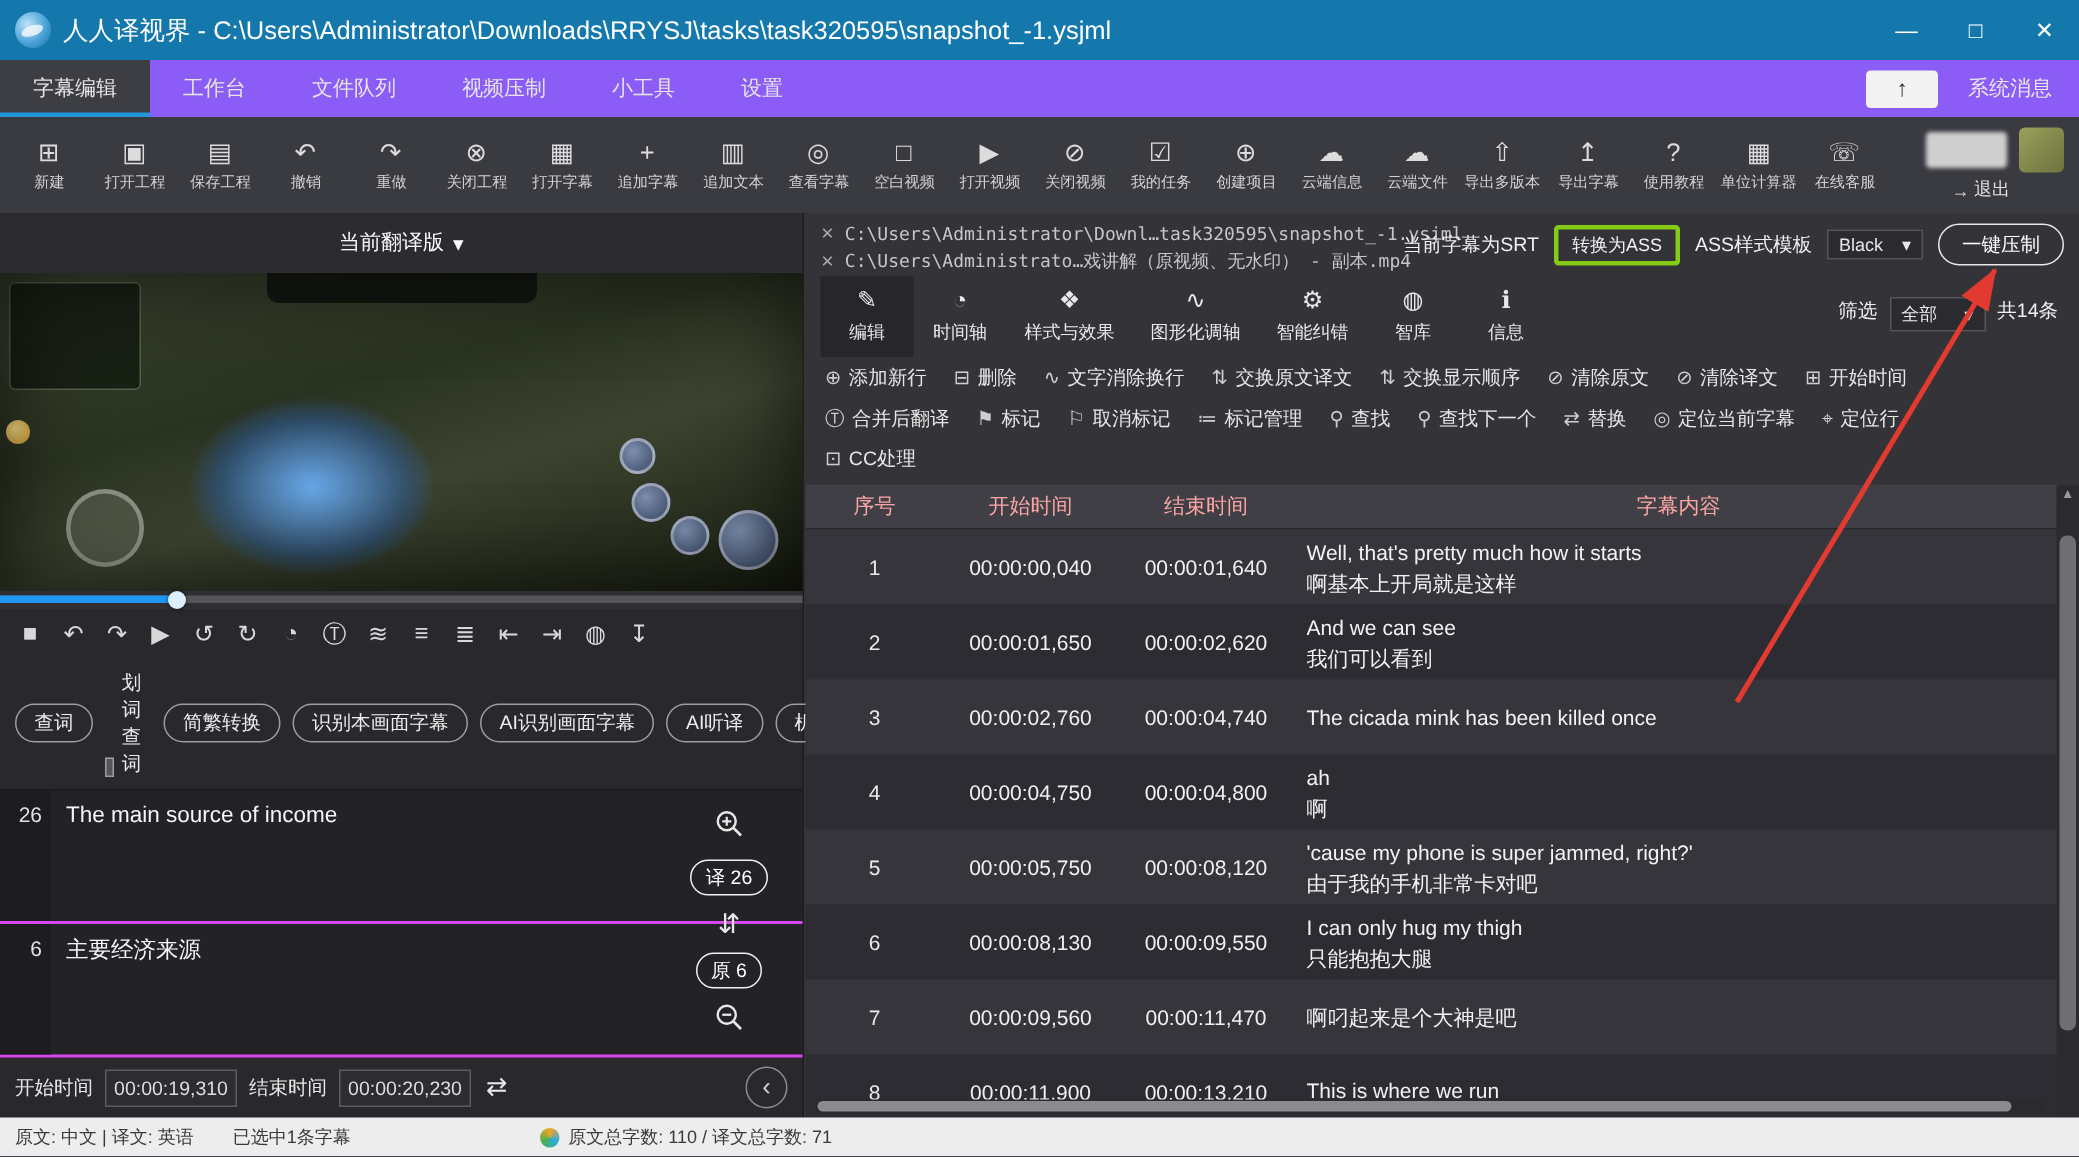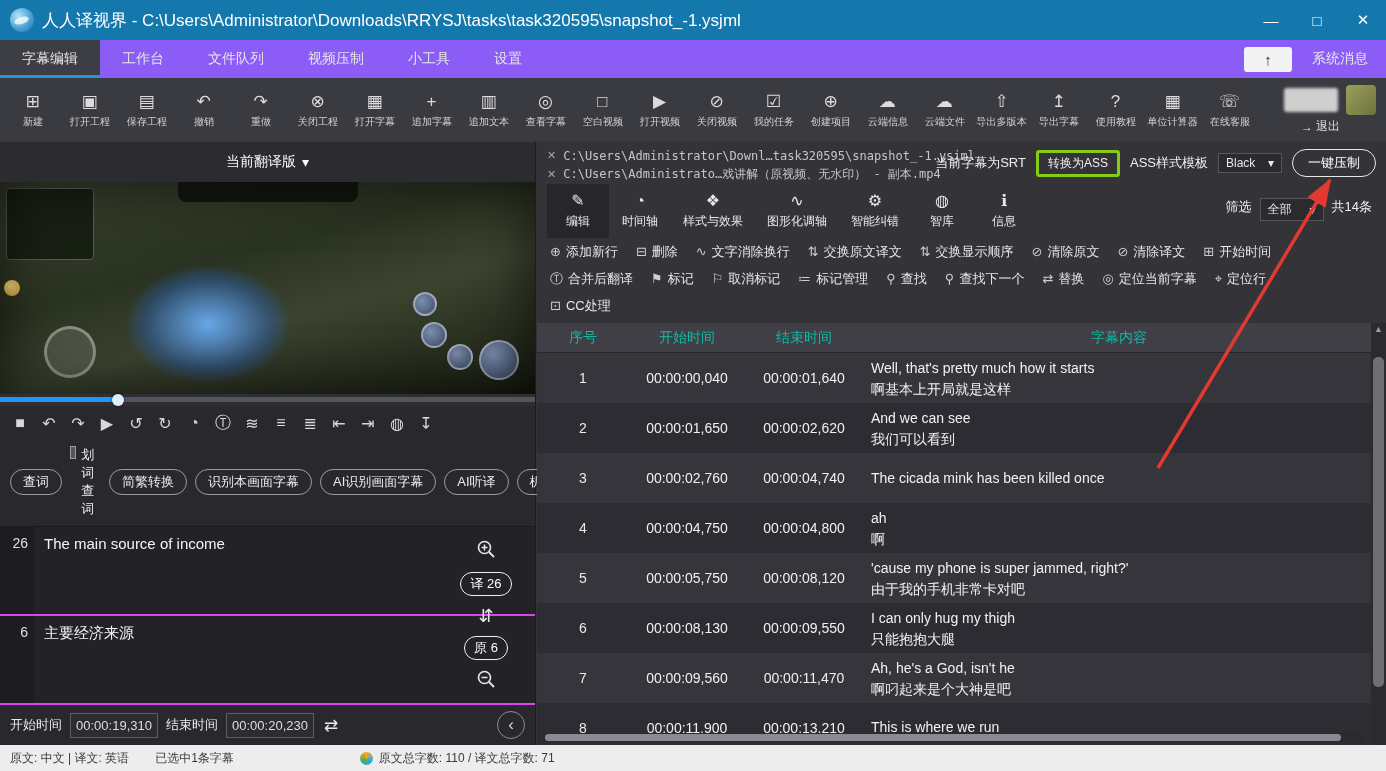--- a/index.html
+++ b/index.html
@@ -48,21 +48,21 @@
 .progress{height:12px;position:relative;flex:none;background:#2f2f33}
 .progress-track{position:absolute;left:0;right:0;top:3px;height:5px;background:#55555b}
 .progress-fill{position:absolute;left:0;top:3px;height:5px;background:#2196f3}
 .progress-knob{position:absolute;top:0;width:12px;height:12px;border-radius:50%;background:#dcefff;box-shadow:0 0 3px rgba(0,0,0,.6)}
 .time-row{height:22px;display:flex;justify-content:space-between;align-items:center;padding:0 10px;font-size:12px;color:#b5b5b8;font-family:"DejaVu Sans Mono",monospace;flex:none}
 .controls{height:34px;display:flex;align-items:center;gap:13px;padding:0 12px;font-size:16px;color:#d8d8d8;flex:none}
 .ctrl{display:flex;align-items:center;justify-content:center;min-width:16px}
 .btn-rows{padding:6px 10px 2px;display:flex;flex-direction:row;gap:8px;flex:none}
 .btn-row{display:flex;gap:8px;align-items:center;flex-wrap:nowrap}
 .pill{border:1px solid #9c9ca2;border-radius:14px;padding:3px 12px;font-size:13px;color:#ececec;white-space:nowrap}
-.check-wrap{display:flex;align-items:flex-start;gap:5px;font-size:13px;color:#ececec}
+.check-wrap{display:flex;align-items:flex-end;gap:5px;font-size:13px;color:#ececec}
 .checkbox{width:13px;height:13px;border:1px solid #9c9ca2;background:#55555a}
 .editor{margin-top:6px;flex:1;position:relative;background:#232327;border-top:1px solid #1a1a1e;display:flex;flex-direction:column}
 .ed-half{flex:1;display:flex;border-bottom:2px solid #d946ef}
 .ed-half:last-of-type{border-bottom:none}
 .gutter{width:34px;background:#1d1d21;color:#e0e0e0;font-size:14px;text-align:right;padding:8px 6px 0 0;flex:none}
 .ed-text{padding:8px 10px;font-size:15px;color:#f5f5f5;flex:1}
 .ed-buttons{position:absolute;right:18px;top:12px;bottom:12px;width:62px;display:flex;flex-direction:column;align-items:center;justify-content:space-between;z-index:2}
 .mini-pill{border:1px solid #f0f0f0;border-radius:12px;padding:2px 9px;font-size:13px;color:#fff;white-space:nowrap;background:#232327}
 .swap-v{font-size:18px;color:#e8e8e8}
 .timing-row{height:40px;display:flex;align-items:center;gap:8px;padding:0 10px;flex:none;font-size:13px;color:#e8e8e8}
@@ -84,21 +84,21 @@
 .tabs{display:flex;align-items:stretch}
 .tab{padding:0 12px;display:flex;flex-direction:column;align-items:center;justify-content:center;gap:3px;font-size:12px;color:#e8e8e8;min-width:62px}
 .tab.active{background:#26262b}
 .tab-icon{font-size:16px;line-height:18px}
 .filter{position:absolute;right:14px;top:14px;display:flex;align-items:flex-start;gap:8px;font-size:13px;color:#f0f0f0}
 .edit-toolbar{padding:0 4px 4px;flex:none}
 .et-row{display:flex;align-items:center;height:27px}
 .et-btn{display:flex;align-items:center;gap:5px;padding:0 9px;font-size:13px;color:#e6e6e6;white-space:nowrap}
 .et-icon{font-size:13px;color:#cdcdd2}
 .table{flex:1;position:relative;overflow:hidden}
-.t-header{height:30px;background:#3f3f45;display:flex;align-items:center;font-size:14px;color:#14b8a6;border-bottom:1px solid #26262b;padding-right:11px}
+.t-header{height:30px;background:#3f3f45;display:flex;align-items:center;font-size:14px;color:#fca5a5;border-bottom:1px solid #26262b;padding-right:11px}
 .col-no{width:92px;text-align:center}
 .col-start{width:116px;text-align:center}
 .col-end{width:118px;text-align:center}
 .col-content{flex:1;text-align:center}
 .rows{position:absolute;top:30px;left:0;right:15px;bottom:0;overflow:hidden}
 .sub-row{height:50px;display:flex;align-items:center}
 .sub-row:nth-of-type(odd){background:#35353b}
 .sub-row:nth-of-type(even){background:#2c2c32}
 .cell-no{width:92px;text-align:center;font-size:14px;color:#eaeaea}
 .cell-start{width:116px;text-align:center;font-size:14px;color:#f0f0f0}
@@ -646,21 +646,20 @@
               <div class="line-en">I can only hug my thigh</div>
               <div class="line-zh">只能抱抱大腿</div>
             </div>
           </div>
 
           <div class="sub-row">
             <div class="cell-no">7</div>
             <div class="cell-start">00:00:09,560</div>
             <div class="cell-end">00:00:11,470</div>
             <div class="cell-content">
-              <div class="line-en">Ah, he's a God, isn't he</div>
               <div class="line-zh">啊叼起来是个大神是吧</div>
             </div>
           </div>
 
           <div class="sub-row">
             <div class="cell-no">8</div>
             <div class="cell-start">00:00:11,900</div>
             <div class="cell-end">00:00:13,210</div>
             <div class="cell-content">
               <div class="line-en">This is where we run</div>

